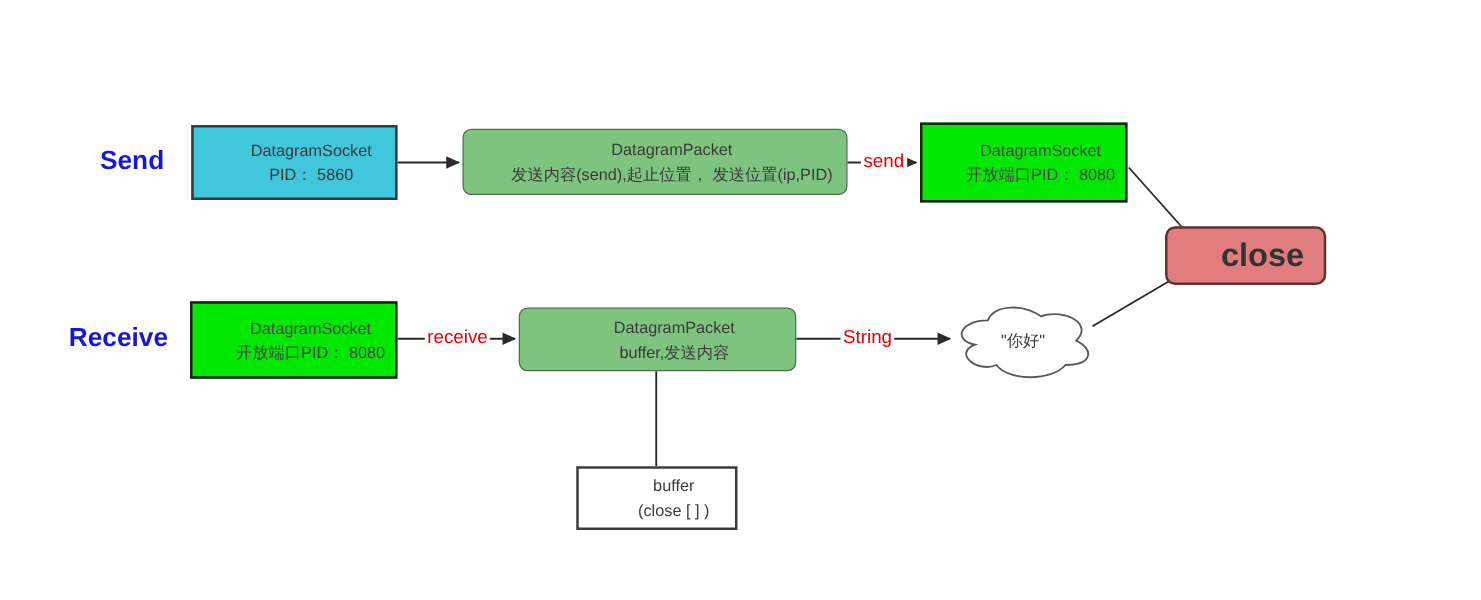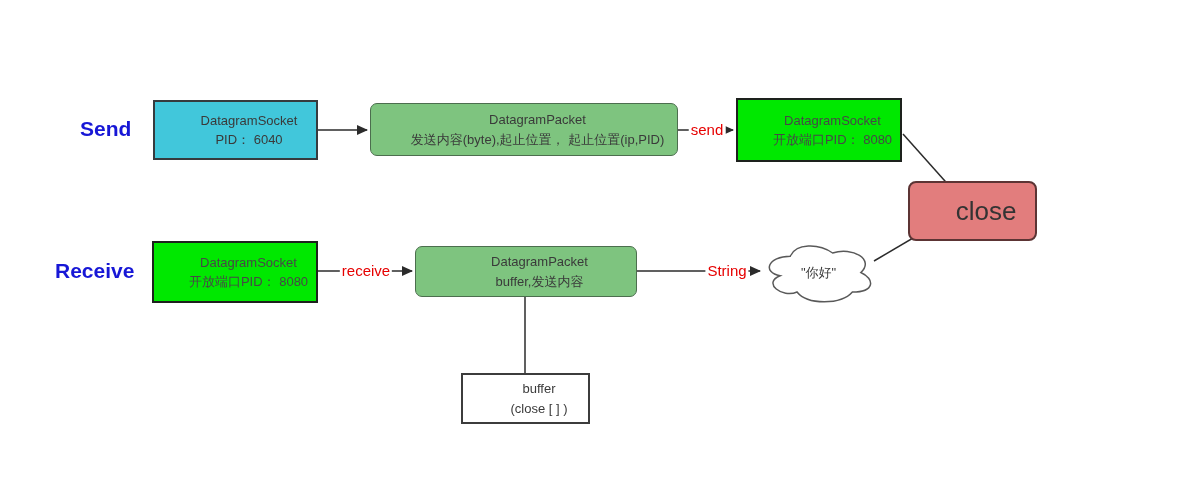--- a/index.html
+++ b/index.html
@@ -43,29 +43,29 @@
     position:absolute;left:762px;top:240px;width:113px;height:65px;
   }
   .cloud .cloud-text{
     position:absolute;inset:0;display:flex;align-items:center;justify-content:center;
     font-size:13px;color:#3a3a3a;
   }
   
   #n-socket9090   {left:153px;top:100px;width:165px;height:60px;}
   #n-packet-send  {left:370px;top:103px;width:308px;height:53px;}
   #n-socket8080s  {left:736px;top:98px;width:166px;height:64px;}
-  #n-close        {left:908px;top:181px;width:129px;height:60px;}
+  #n-close        {left:932px;top:181px;width:129px;height:47px;font-weight:bold;}
   #n-socket8080r  {left:152px;top:241px;width:166px;height:62px;}
   #n-packet-recv  {left:415px;top:246px;width:222px;height:51px;}
   #n-buffer       {left:461px;top:373px;width:129px;height:51px;}
   #lbl-send    {left:80px;top:117px;}
   #lbl-receive {left:55px;top:259px;}
   #e-lbl-send    {left:707px;top:130px;}
   #e-lbl-receive {left:366px;top:271px;}
-  #e-lbl-string  {left:727px;top:271px;}
+  #e-lbl-string  {left:694px;top:271px;}
 </style>
 </head>
 <body>
 
 <div class="canvas">
 
   <svg class="wires" width="1185" height="480" viewBox="0 0 1185 480">
     <defs>
       <marker id="arrow" markerUnits="userSpaceOnUse" markerWidth="13" markerHeight="12" refX="11" refY="6" orient="auto">
         <path d="M1,1 L12,6 L1,11 Z" fill="#2b2b2b"></path>
@@ -78,26 +78,26 @@
     <path d="M637,271 L760,271" stroke="#2b2b2b" stroke-width="1.5" fill="none" marker-end="url(#arrow)"></path>
     <path d="M874,261 L959,211" stroke="#2b2b2b" stroke-width="1.5" fill="none" marker-end="url(#arrow)"></path>
     <path d="M525,297 L525,373" stroke="#2b2b2b" stroke-width="1.5" fill="none"></path>
   </svg>
 
   <div class="row-label" id="lbl-send">Send</div>
   <div class="row-label" id="lbl-receive">Receive</div>
 
   <div class="node rect-border socket-send" id="n-socket9090">
     <span class="t1">DatagramSocket</span>
-    <span class="t2">PID： 6040</span>
+    <span class="t2">PID： 5860</span>
   </div>
 
   <div class="node packet" id="n-packet-send">
     <span class="t1">DatagramPacket</span>
-    <span class="t2">发送内容(byte),起止位置， 起止位置(ip,PID)</span>
+    <span class="t2">发送内容(send),起止位置， 发送位置(ip,PID)</span>
   </div>
 
   <div class="node socket-bound" id="n-socket8080s">
     <span class="t1">DatagramSocket</span>
     <span class="t2">开放端口PID： 8080</span>
   </div>
 
   <div class="node close-node" id="n-close">
     <span class="t1">close</span>
   </div>

